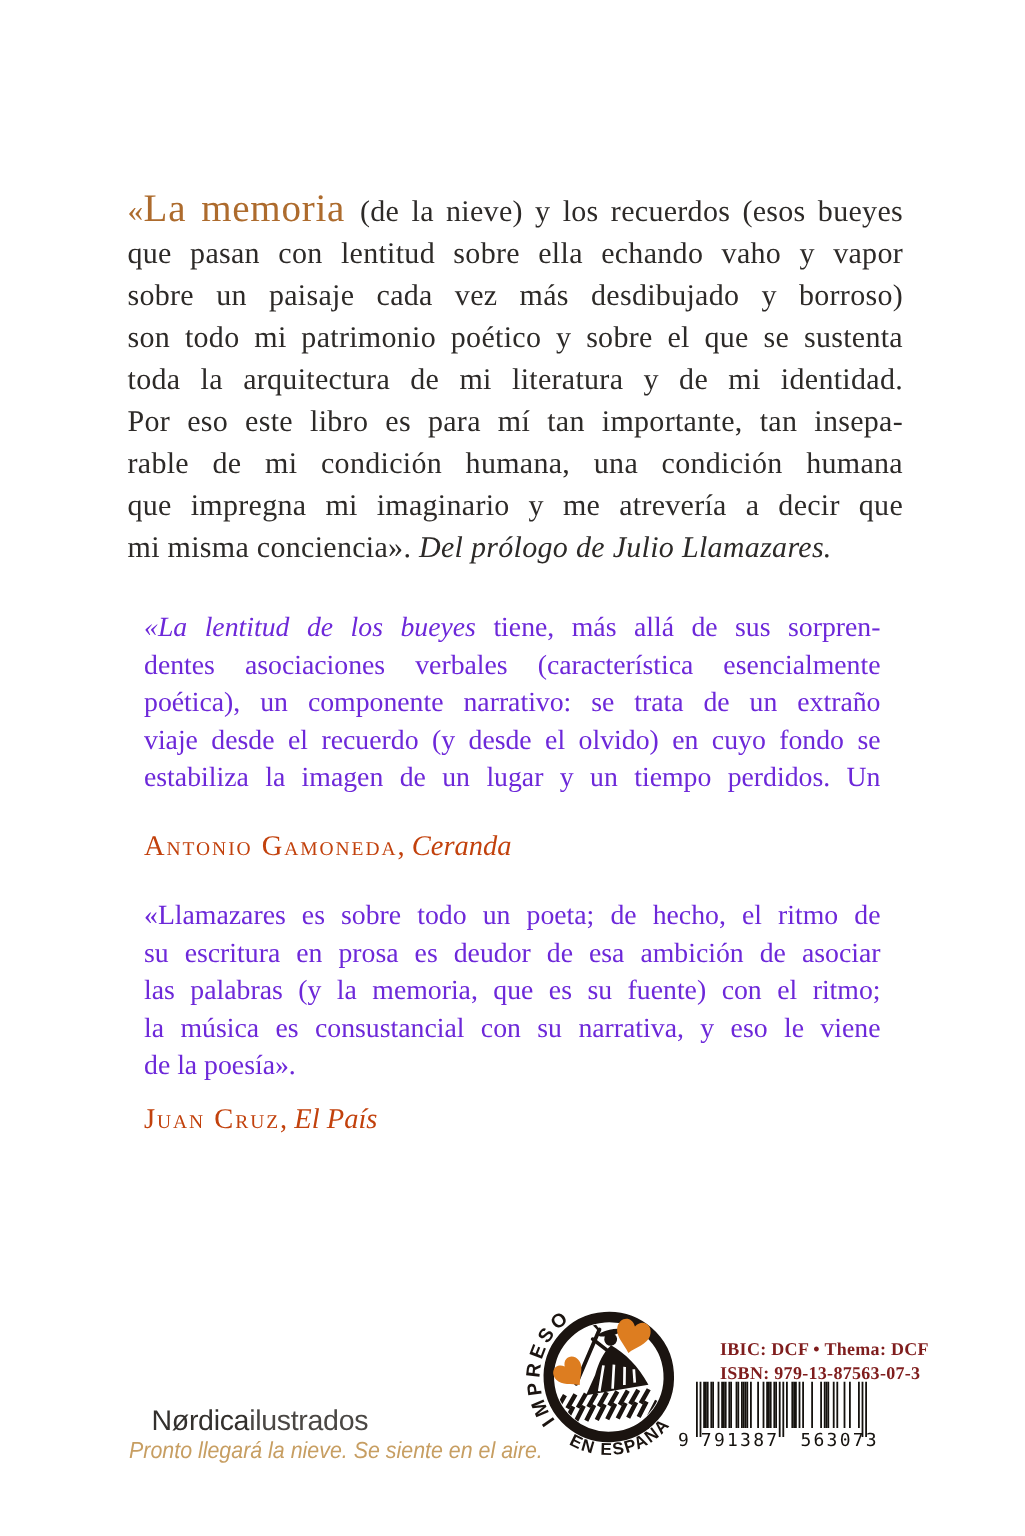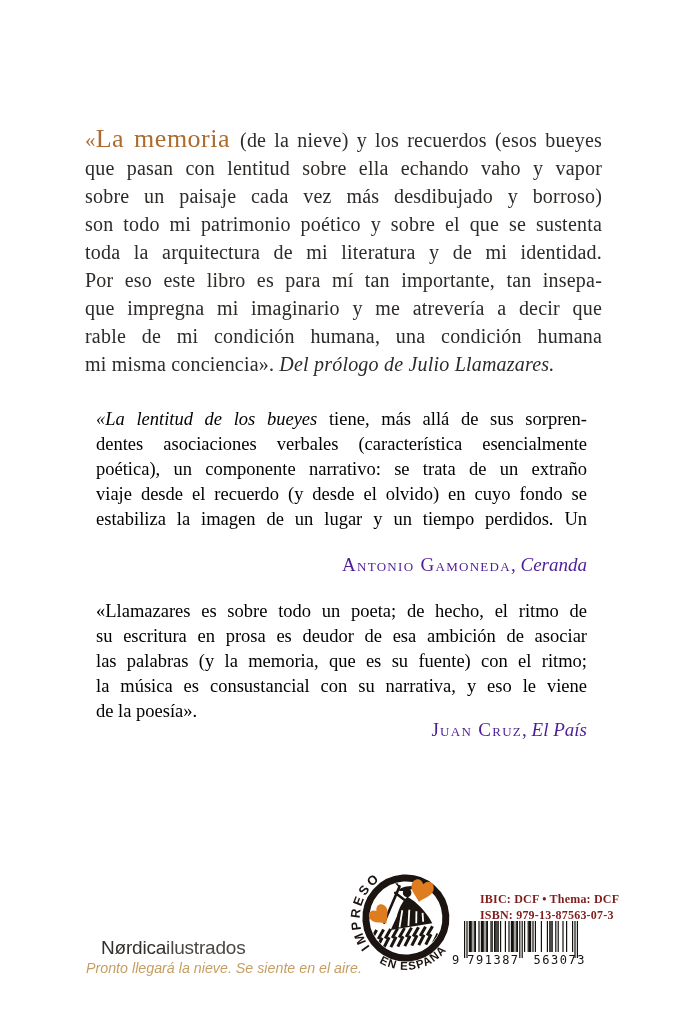--- a/index.html
+++ b/index.html
@@ -6,28 +6,28 @@
   .page{position:relative;width:683px;height:1024px;background:#ffffff;overflow:hidden;
         font-family:"Liberation Serif",serif;margin:0 auto;}
   
   .quote{position:absolute;}
   .qline{text-align:justify;text-align-last:justify;}
   .qline.rag{text-align-last:left;}
   .quote-main{left:85px;top:125px;width:517px;font-size:20px;line-height:28px;
               color:#2d2a28;letter-spacing:0.2px;}
   .quote-main .leadq{font-size:21px;color:#ad6b2d;}
   .quote-main .lead{font-size:26px;color:#ad6b2d;letter-spacing:0.5px;}
-  .quote-orange{left:96px;width:491px;font-size:18.5px;line-height:25px;color:#000000;}
+  .quote-orange{left:96px;width:491px;font-size:18.5px;line-height:25px;color:#6d28d9;}
   #quote-gamoneda{top:407px;}
   #quote-cruz{top:599px;}
   .it{font-style:italic;margin-top:16px;}
-  .attr{position:absolute;left:96px;width:491px;text-align:right;color:#4c1d95;
+  .attr{position:absolute;left:96px;width:491px;color:#c2410c;
         font-size:19px;line-height:26px;}
   #attr-gamoneda{top:552px;}
-  #attr-cruz{top:717px;}
+  #attr-cruz{top:734px;}
   .sc{font-variant:small-caps;letter-spacing:1.3px;}
   
   .stamp{position:absolute;left:350px;top:864px;width:112px;height:112px;transform:rotate(-4deg);}
   
   .imprint{position:absolute;left:480px;top:891px;font-size:12px;line-height:16px;
            font-weight:bold;color:#7f1d1d;letter-spacing:0.2px;}
   .barcode{position:absolute;left:464px;top:921px;width:114px;height:37px;}
   .bc-digits{position:absolute;left:452px;top:953px;font-family:"DejaVu Sans Mono",monospace;
              font-size:12px;color:#15120e;display:flex;align-items:flex-start;}
   .bc-digits .g1{margin-left:8px;letter-spacing:1.5px;}
@@ -46,22 +46,22 @@
 
 <div class="page">
 
   <div class="quote quote-main" id="quote-main">
       <div class="qline"><span class="leadq">«</span><span class="lead">La memoria </span><span>(de la nieve) y los recuerdos (esos bueyes</span></div>
       <div class="qline"><span>que pasan con lentitud sobre ella echando vaho y vapor</span></div>
       <div class="qline"><span>sobre un paisaje cada vez más desdibujado y borroso)</span></div>
       <div class="qline"><span>son todo mi patrimonio poético y sobre el que se sustenta</span></div>
       <div class="qline"><span>toda la arquitectura de mi literatura y de mi identidad.</span></div>
       <div class="qline"><span>Por eso este libro es para mí tan importante, tan insepa-</span></div>
+      <div class="qline"><span>rable de mi condición humana, una condición humana</span></div>
       <div class="qline"><span>que impregna mi imaginario y me atrevería a decir que</span></div>
-      <div class="qline"><span>rable de mi condición humana, una condición humana</span></div>
       <div class="qline rag"><span>mi misma conciencia». </span><span class="it">Del prólogo de Julio Llamazares.</span></div>
     </div>
 
   <div class="quote quote-orange" id="quote-gamoneda">
       <div class="qline"><span class="it">«La lentitud de los bueyes</span><span> tiene, más allá de sus sorpren-</span></div>
       <div class="qline"><span>dentes asociaciones verbales (característica esencialmente</span></div>
       <div class="qline"><span>poética), un componente narrativo: se trata de un extraño</span></div>
       <div class="qline"><span>viaje desde el recuerdo (y desde el olvido) en cuyo fondo se</span></div>
       <div class="qline"><span>estabiliza la imagen de un lugar y un tiempo perdidos. Un</span></div>
     </div>

